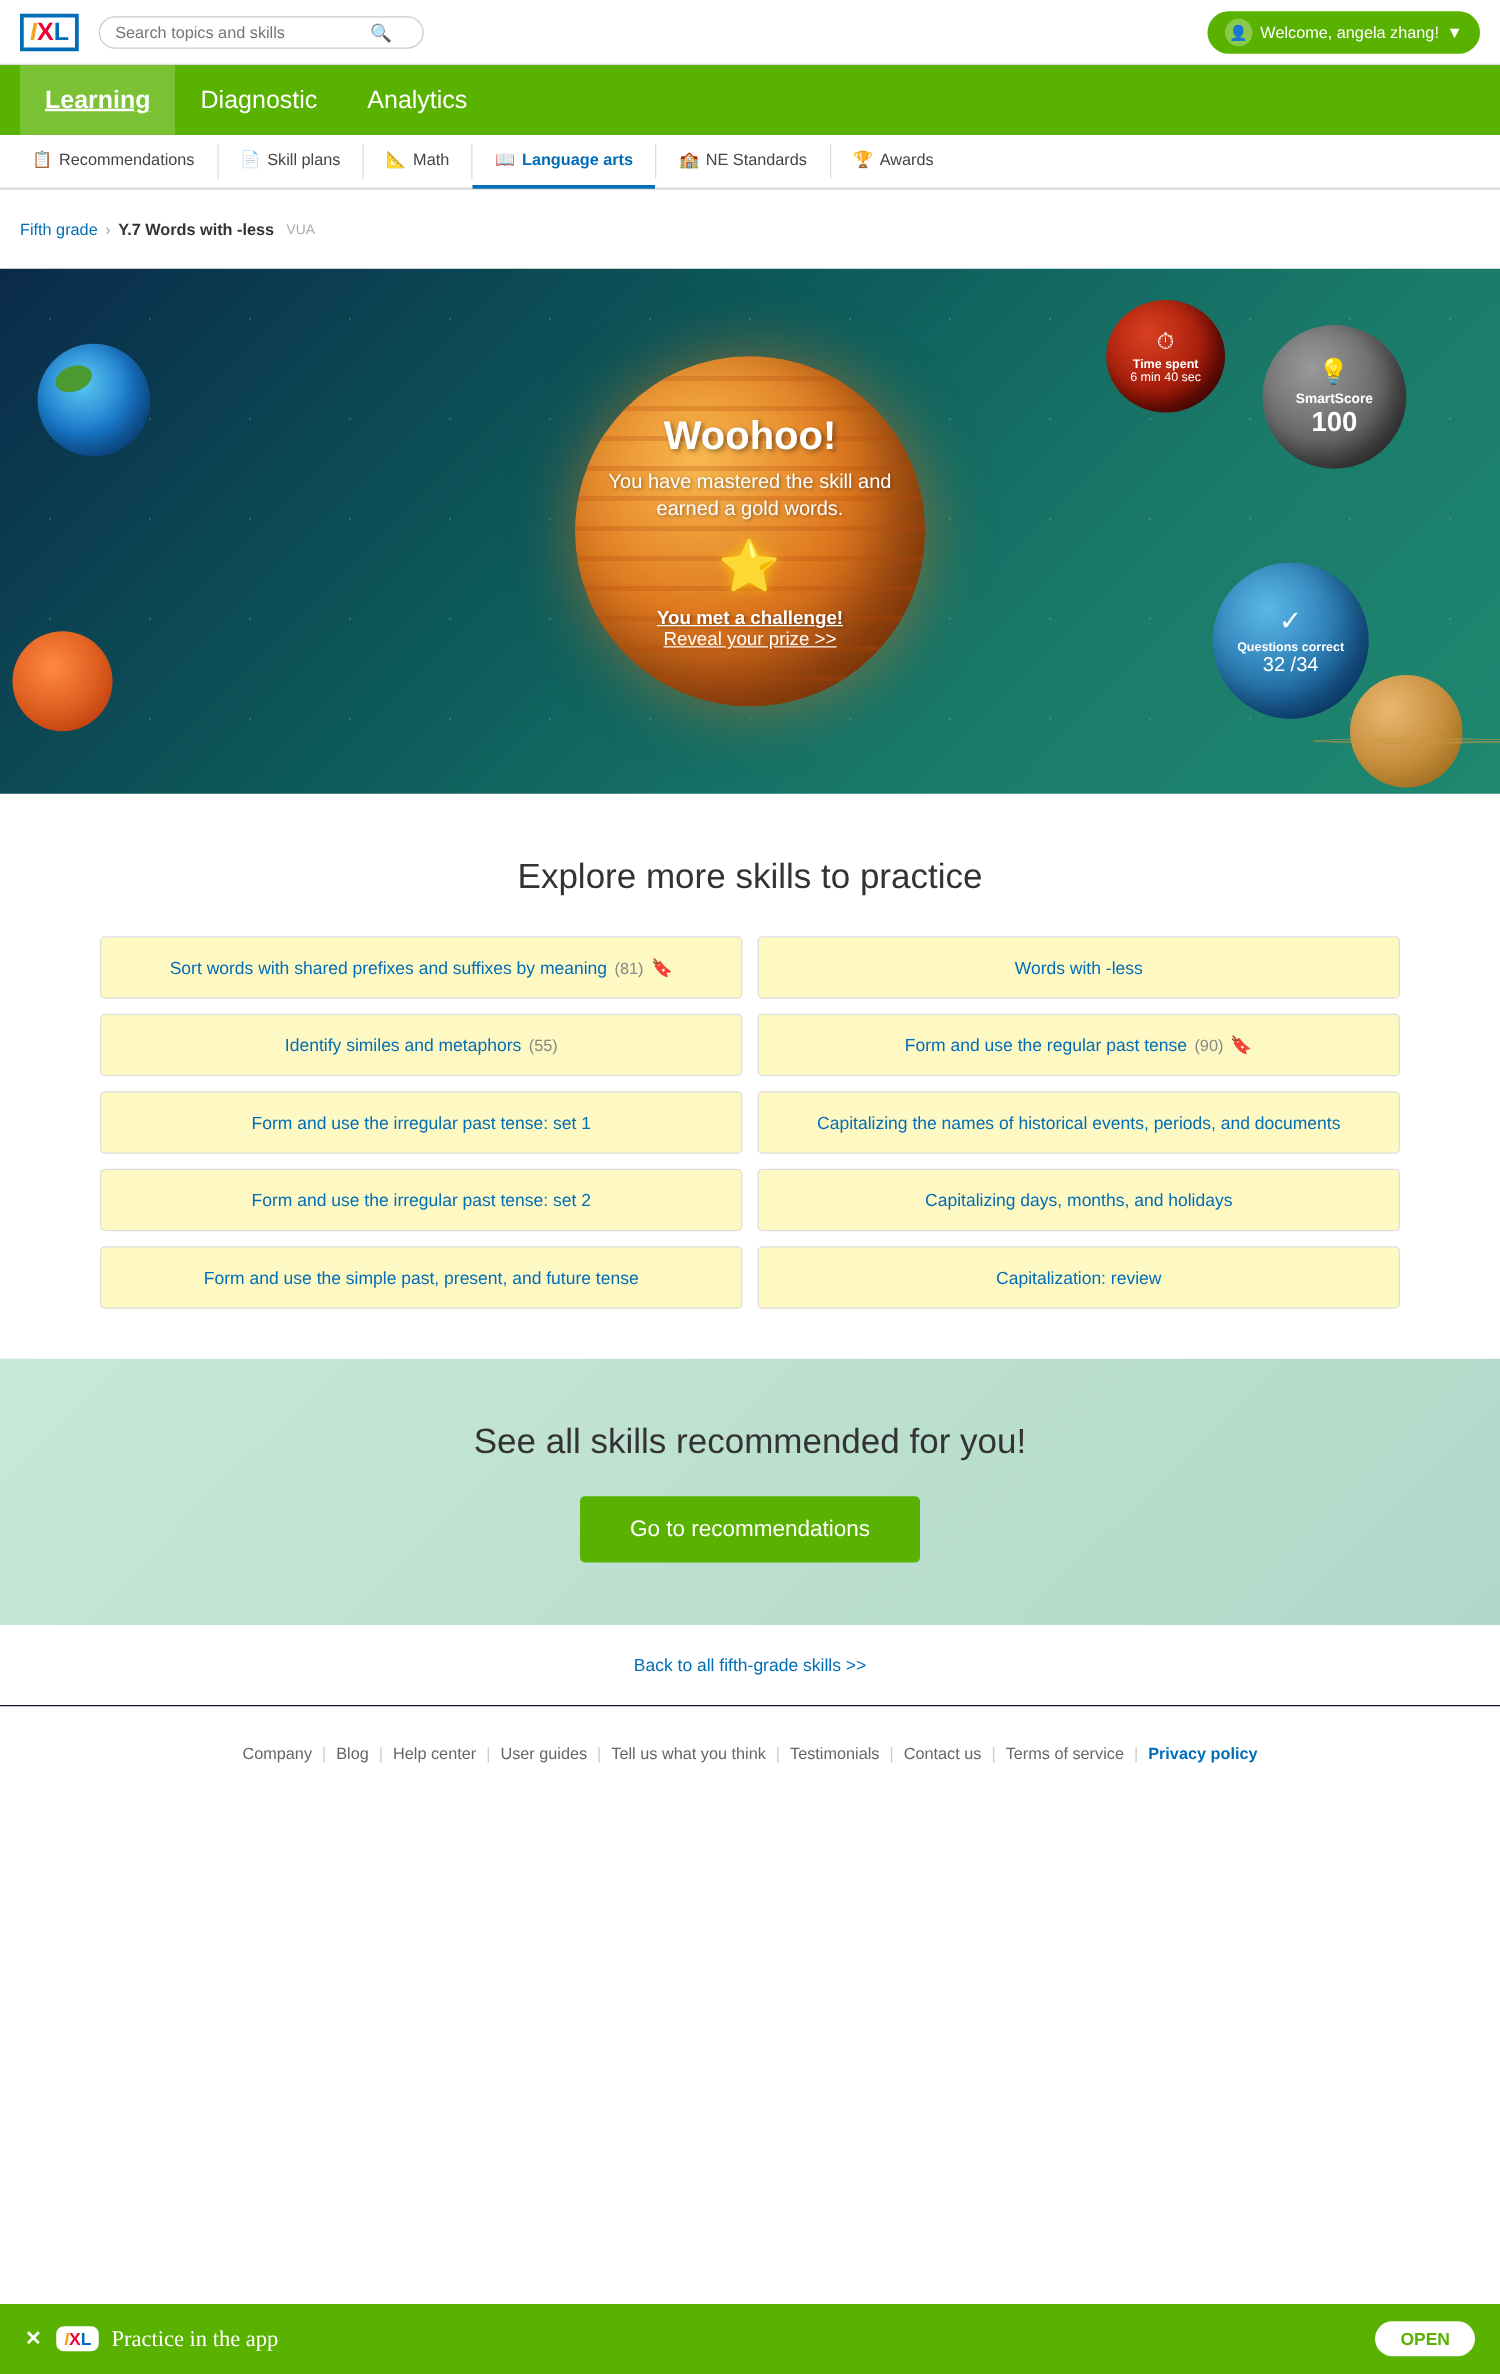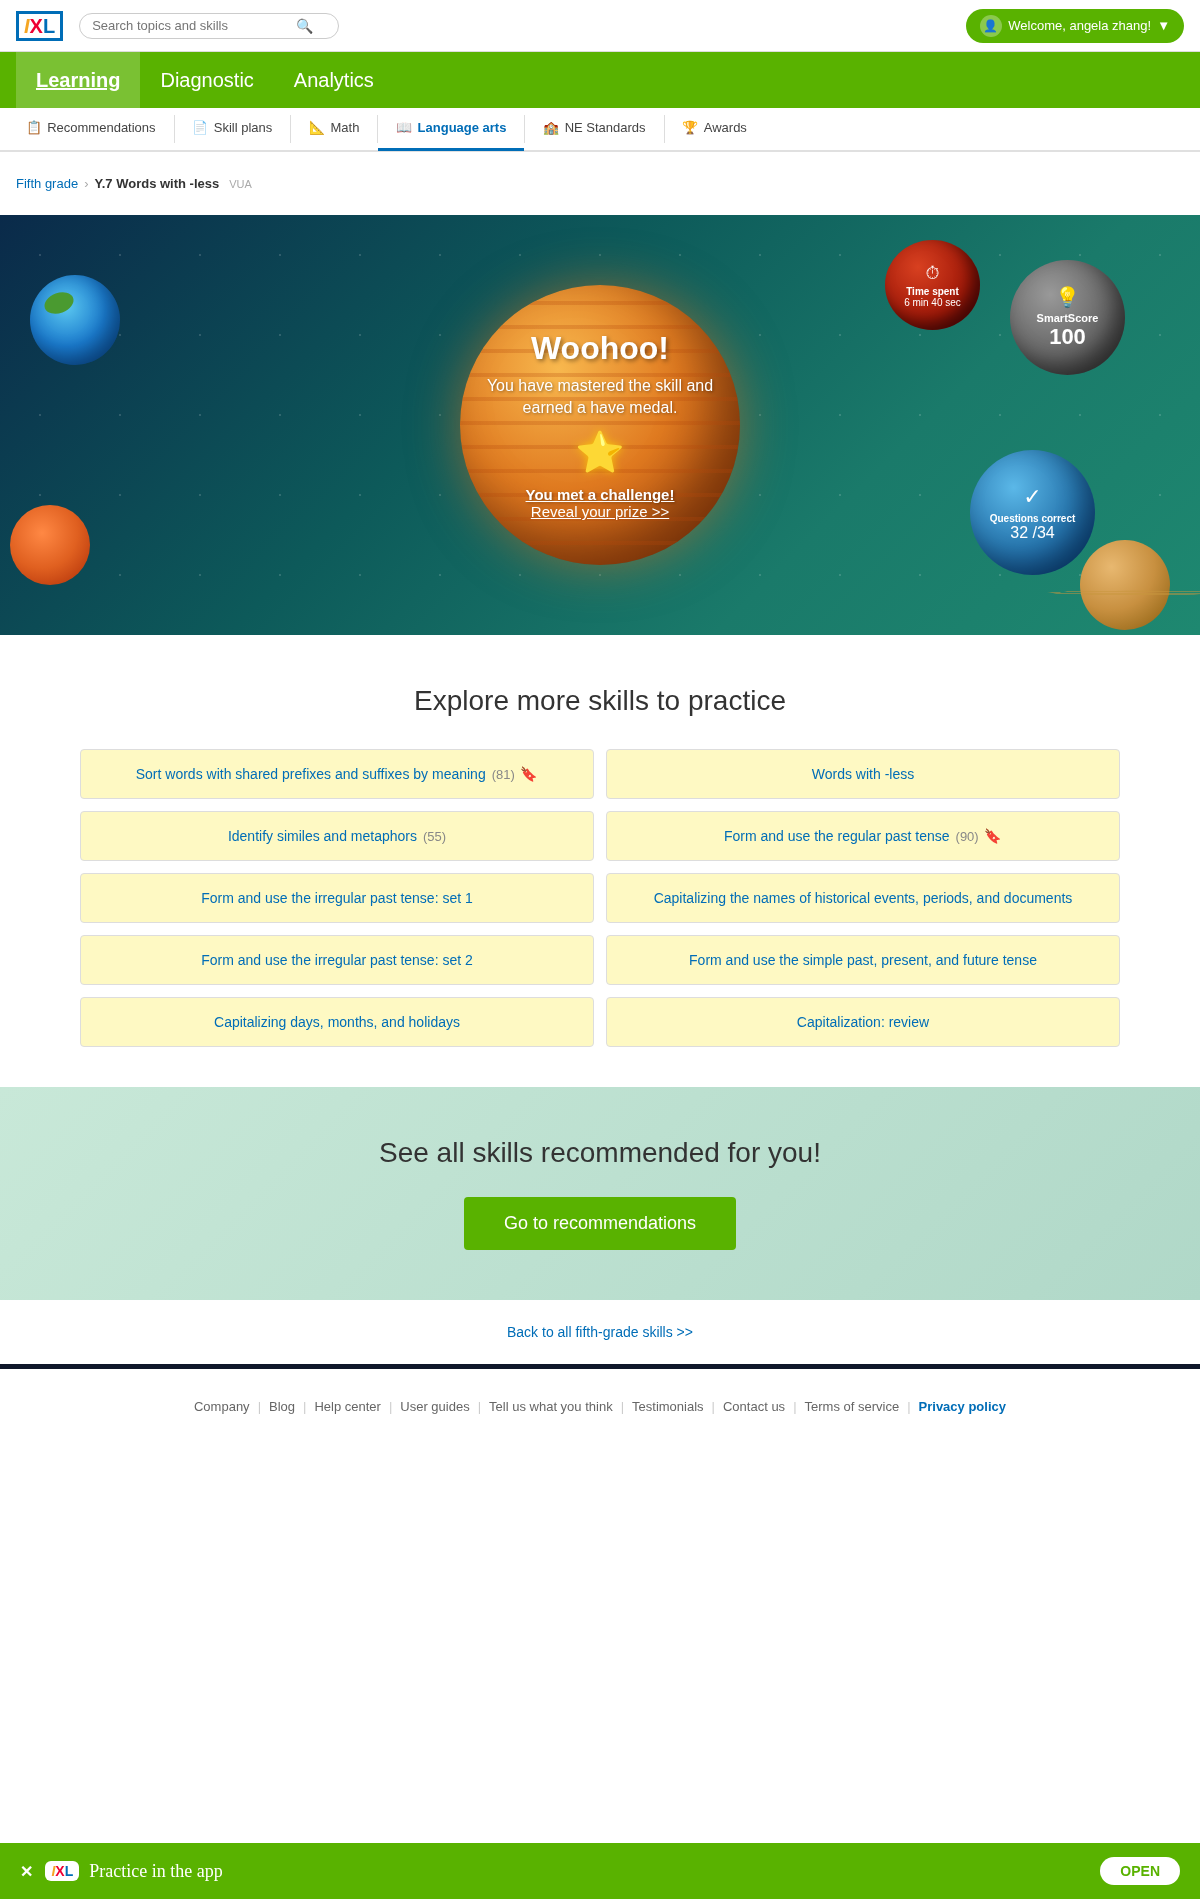--- a/index.html
+++ b/index.html
@@ -303,21 +303,21 @@
     }
     .back-link a {
       color: #006db7;
       text-decoration: none;
     }
 
     
     .footer {
       padding: 30px 80px 20px;
       text-align: right;
-      border-top: 5px solid #0f172a;
+      border-top: 1px solid #0f172a;
     }
     .footer-links {
       display: flex;
       align-items: center;
       justify-content: center;
       gap: 8px;
       flex-wrap: wrap;
       font-size: 13px;
       color: #666;
     }
@@ -506,21 +506,21 @@
   <div style="position:absolute; right:-30px; bottom:0; z-index:3; width:180px; height:130px;">
     <div style="position:absolute; bottom:5px; left:30px; width:90px; height:90px; border-radius:50%; background:radial-gradient(circle at 35% 30%, #e8b870, #c89040 50%, #a07020 80%);"></div>
     <div style="position:absolute; bottom:30px; left:0; width:180px; height:25px; border-radius:50%; border:10px solid rgba(200,150,60,0.5); transform:perspective(100px) rotateX(80deg);"></div>
   </div>
 
   <div class="hero-center-content">
     <div class="planet-stripes"></div>
     <div class="woohoo-text">Woohoo!</div>
     <div class="mastered-text">
       <span>You have mastered the skill and</span><br>
-      <span>earned a have medal.</span>
+      <span>earned a gold words.</span>
     </div>
     <div class="star-icon">⭐</div>
     <div class="challenge-text">You met a challenge!</div>
     <a class="reveal-link" href="#">Reveal your prize &gt;&gt;</a>
   </div>
 </div>
 
 <div class="explore-section">
   <h2 class="explore-title">Explore more skills to practice</h2>
   <div class="skills-grid">
@@ -552,25 +552,25 @@
 
     <button class="skill-btn">
       <span>Capitalizing the names of historical events, periods, and documents</span>
     </button>
 
     <button class="skill-btn">
       <span>Form and use the irregular past tense: set 2</span>
     </button>
 
     <button class="skill-btn">
+      <span>Capitalizing days, months, and holidays</span>
+    </button>
+
+    <button class="skill-btn">
       <span>Form and use the simple past, present, and future tense</span>
-    </button>
-
-    <button class="skill-btn">
-      <span>Capitalizing days, months, and holidays</span>
     </button>
 
     <button class="skill-btn">
       <span>Capitalization: review</span>
     </button>
 
   </div>
 </div>
 
 <div class="recommendations-section">

